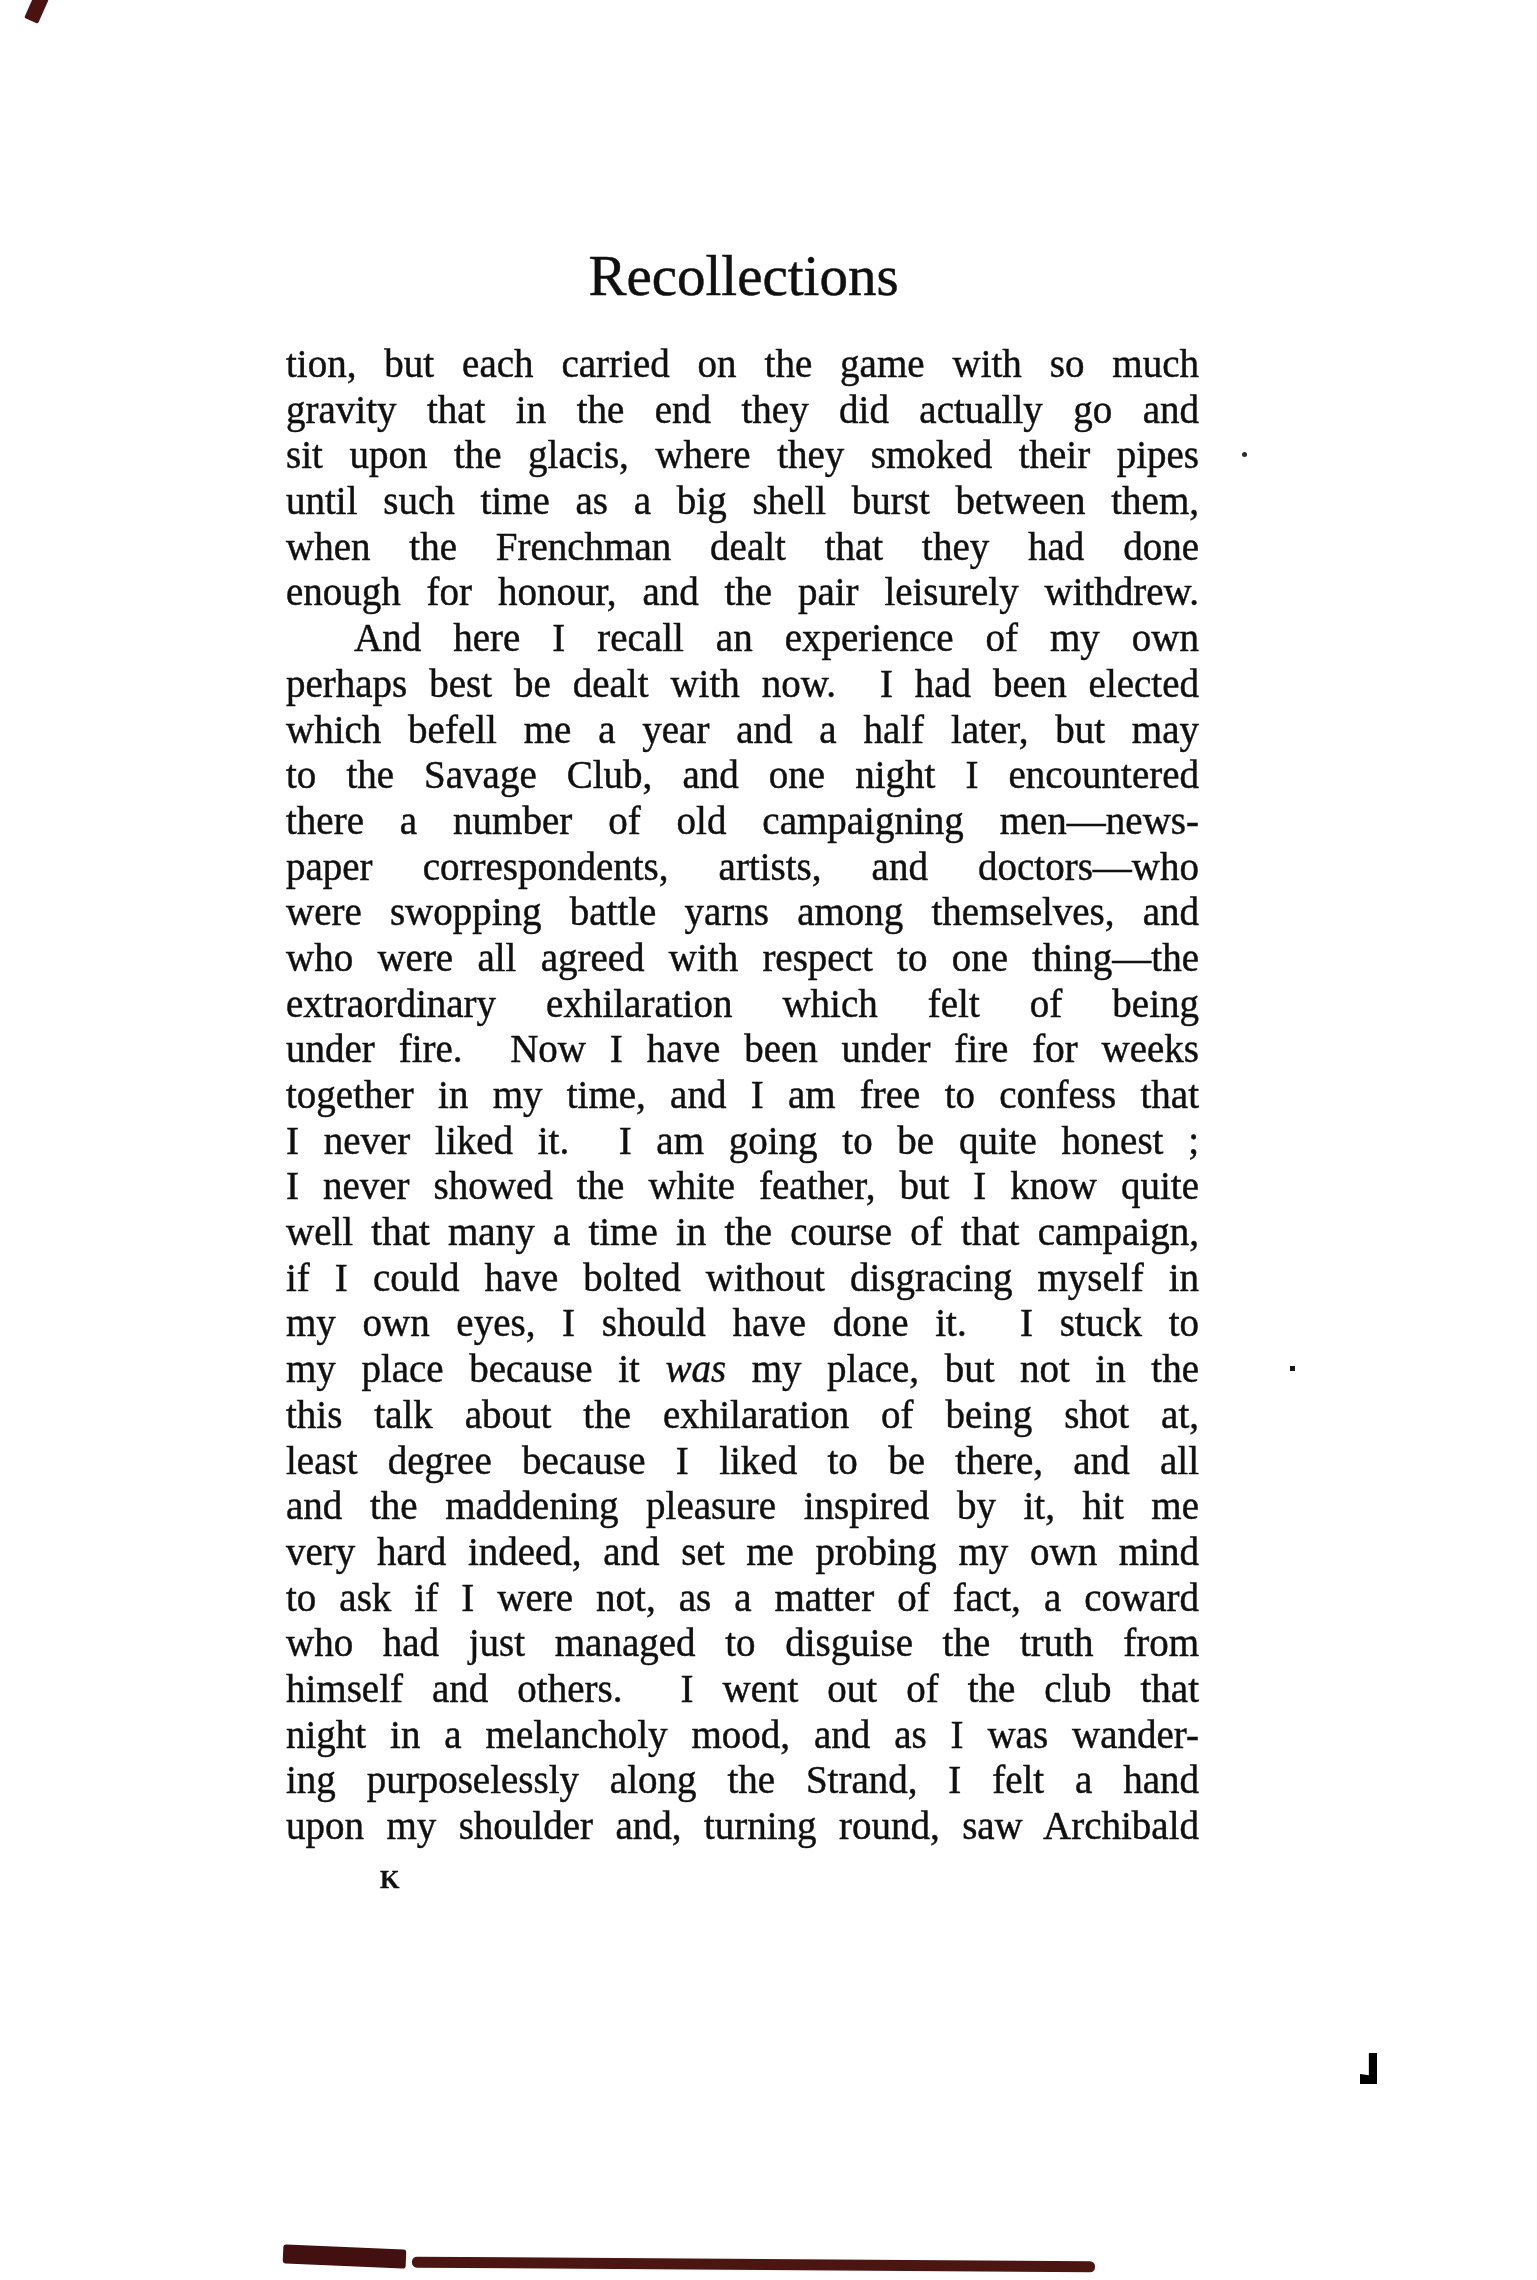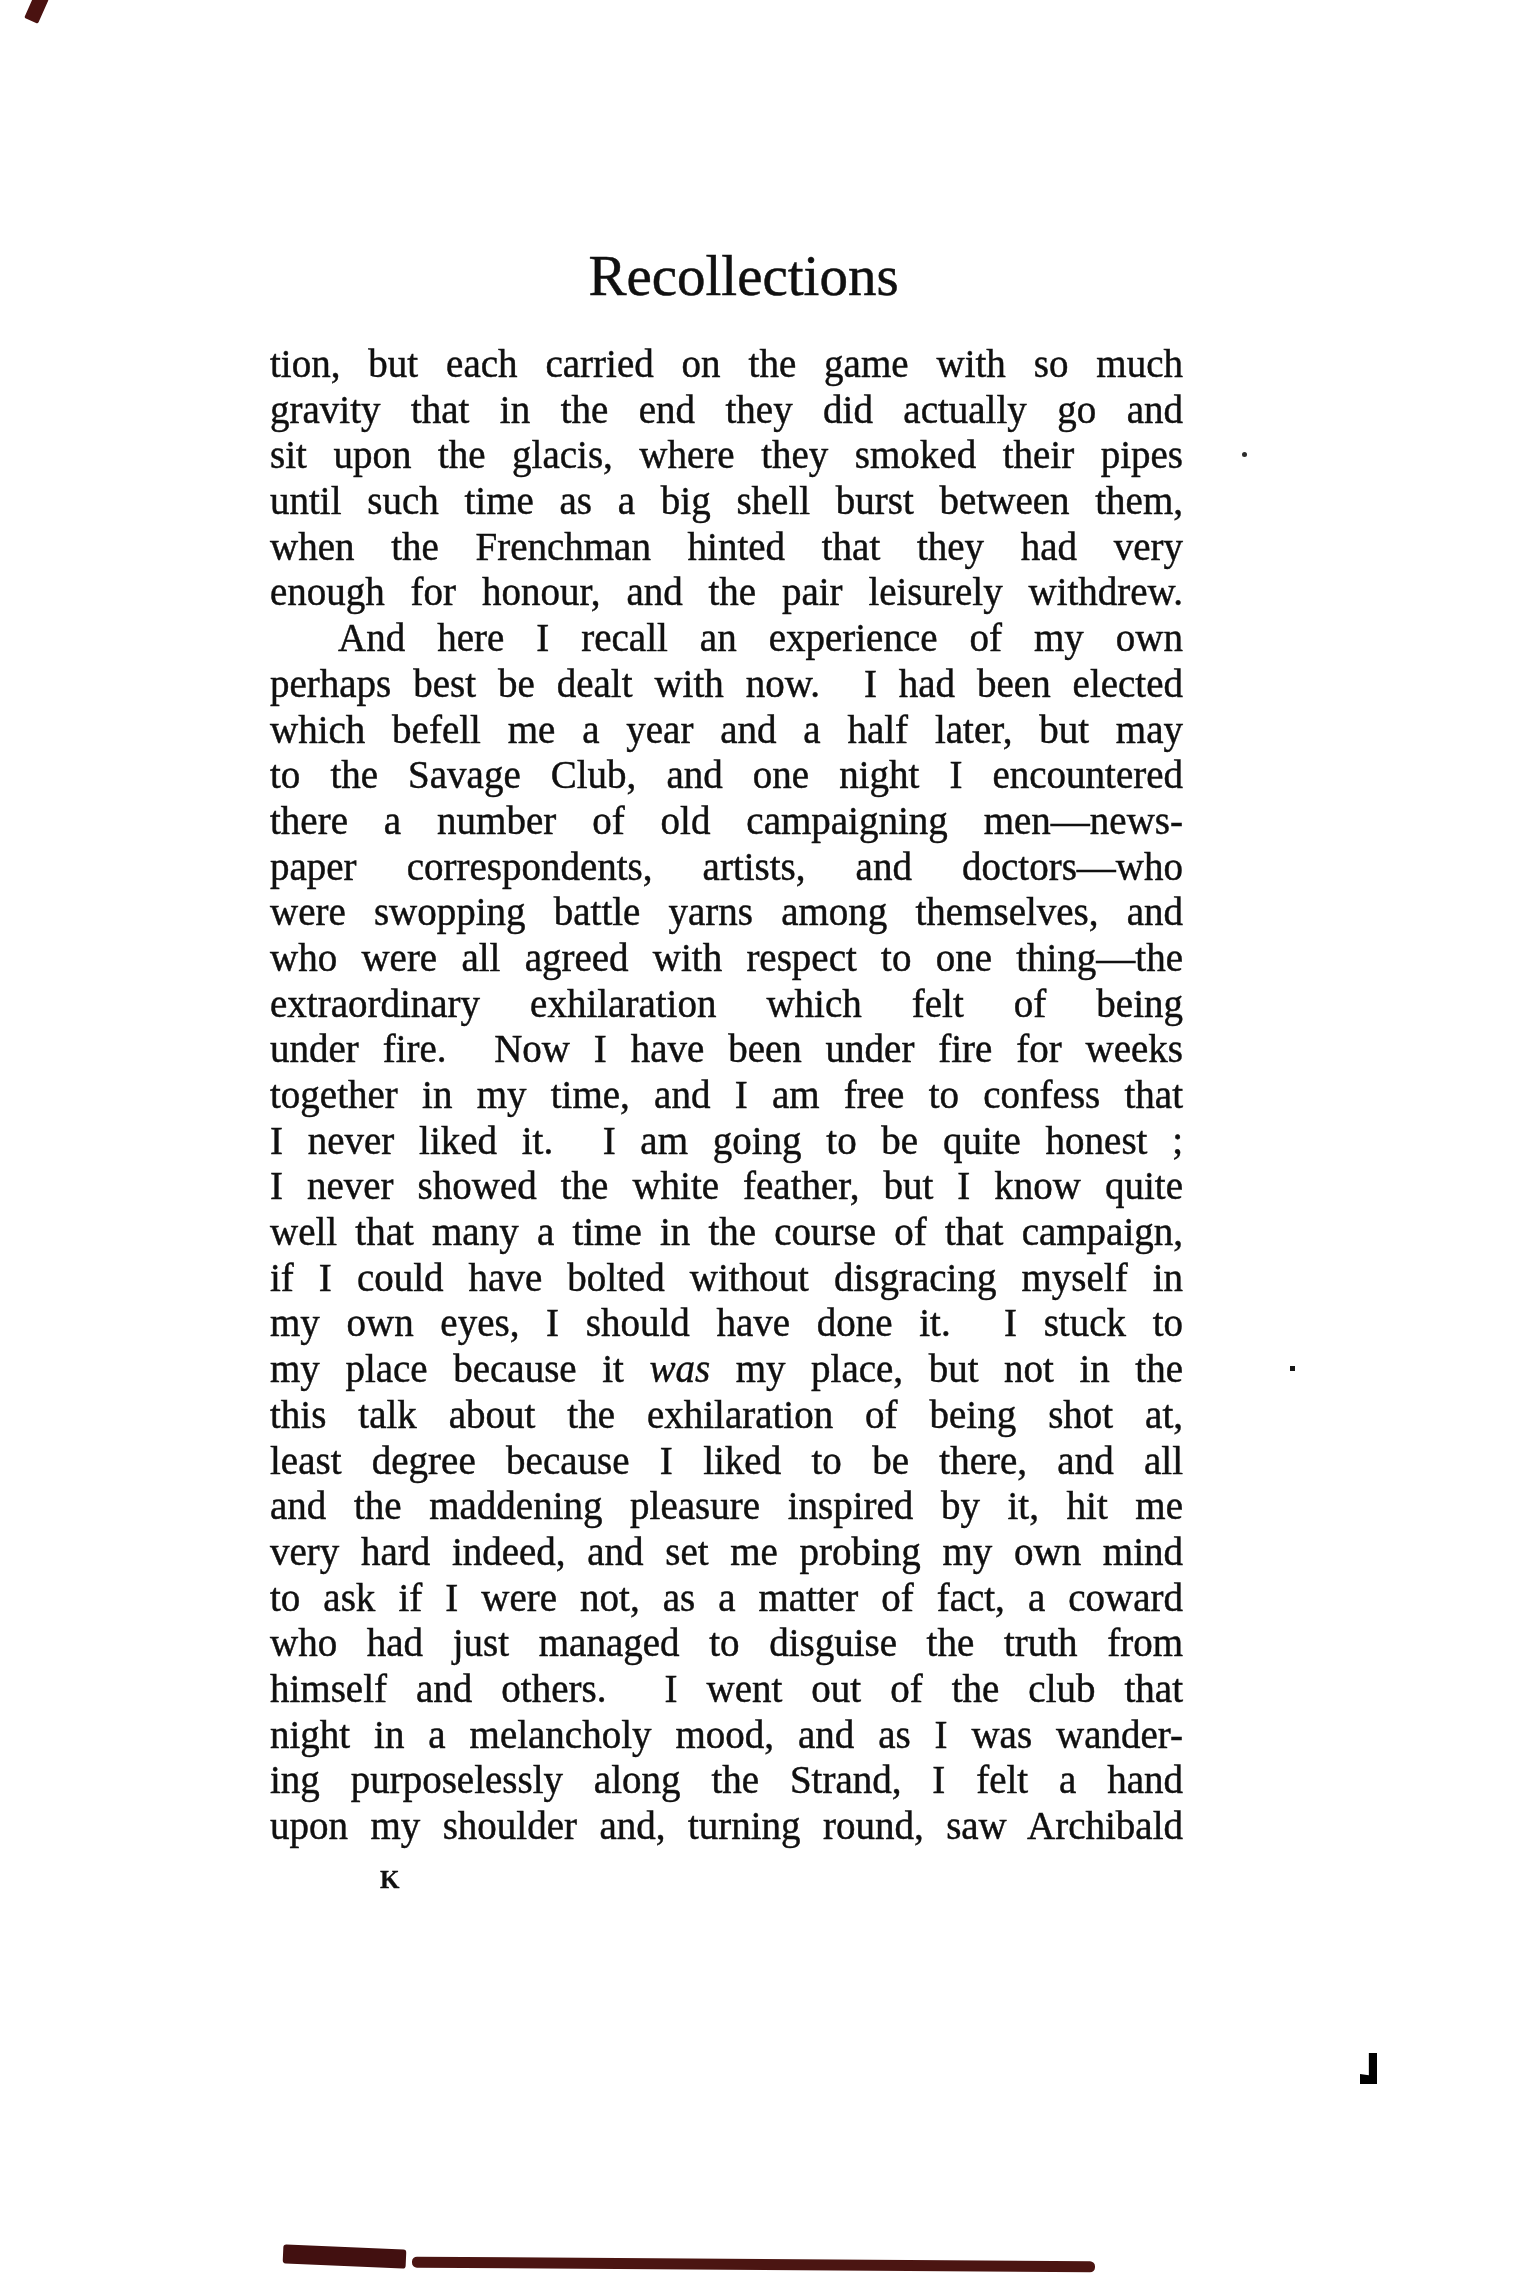--- a/index.html
+++ b/index.html
@@ -12,21 +12,21 @@
     color:#101010;
   }
   .title{
     position:absolute;left:287px;top:246px;width:913px;
     text-align:center;
     font-size:57px;line-height:60px;
     -webkit-text-stroke:0.5px currentColor;
     white-space:nowrap;
   }
   .body-text{
-    position:absolute;left:270px;top:341px;width:913px;
+    position:absolute;left:286px;top:341px;width:913px;
     font-size:39px;line-height:45.7px;
     -webkit-text-stroke:0.45px currentColor;
   }
   .text-line{
     text-align:justify;
     text-align-last:justify;
     height:45.7px;
     overflow:visible;
   }
   .text-line.indent{padding-left:68px;}
@@ -56,21 +56,21 @@
 <body>
 
 <div class="page">
   <div class="title">Recollections</div>
 
   <div class="body-text">
       <div class="text-line"><span>tion, but each carried on the game with so much</span></div>
       <div class="text-line"><span>gravity that in the end they did actually go and</span></div>
       <div class="text-line"><span>sit upon the glacis, where they smoked their pipes</span></div>
       <div class="text-line"><span>until such time as a big shell burst between them,</span></div>
-      <div class="text-line"><span>when the Frenchman hinted that they had very</span></div>
+      <div class="text-line"><span>when the Frenchman dealt that they had done</span></div>
       <div class="text-line"><span>enough for honour, and the pair leisurely withdrew.</span></div>
       <div class="text-line indent"><span>And here I recall an experience of my own</span></div>
       <div class="text-line"><span>perhaps best be dealt with now.&nbsp; I had been elected</span></div>
       <div class="text-line"><span>which befell me a year and a half later, but may</span></div>
       <div class="text-line"><span>to the Savage Club, and one night I encountered</span></div>
       <div class="text-line"><span>there a number of old campaigning men—news-</span></div>
       <div class="text-line"><span>paper correspondents, artists, and doctors—who</span></div>
       <div class="text-line"><span>were swopping battle yarns among themselves, and</span></div>
       <div class="text-line"><span>who were all agreed with respect to one thing—the</span></div>
       <div class="text-line"><span>extraordinary exhilaration which felt of being</span></div>

